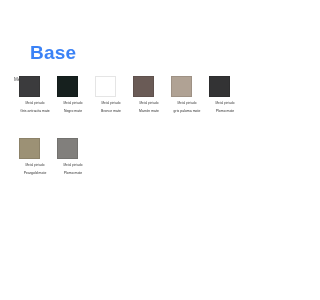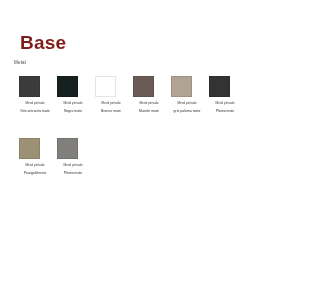--- a/index.html
+++ b/index.html
@@ -23,24 +23,24 @@
     box-sizing: border-box;
   }
 
   
   .header {
     padding: 27px 0 0 14px;
   }
   .page-title {
     font-size: 19px;
     font-weight: bold;
-    color: #7f1d1d;
+    color: #3b82f6;
     line-height: 1;
     letter-spacing: 0.2px;
-    margin: 6px;
+    margin: 16px;
   }
   .category-label {
     font-size: 4.6px;
     color: #4a4a4a;
     margin: 9px 0 0 0;
     line-height: 1;
     letter-spacing: 0.15px;
   }
 
   

